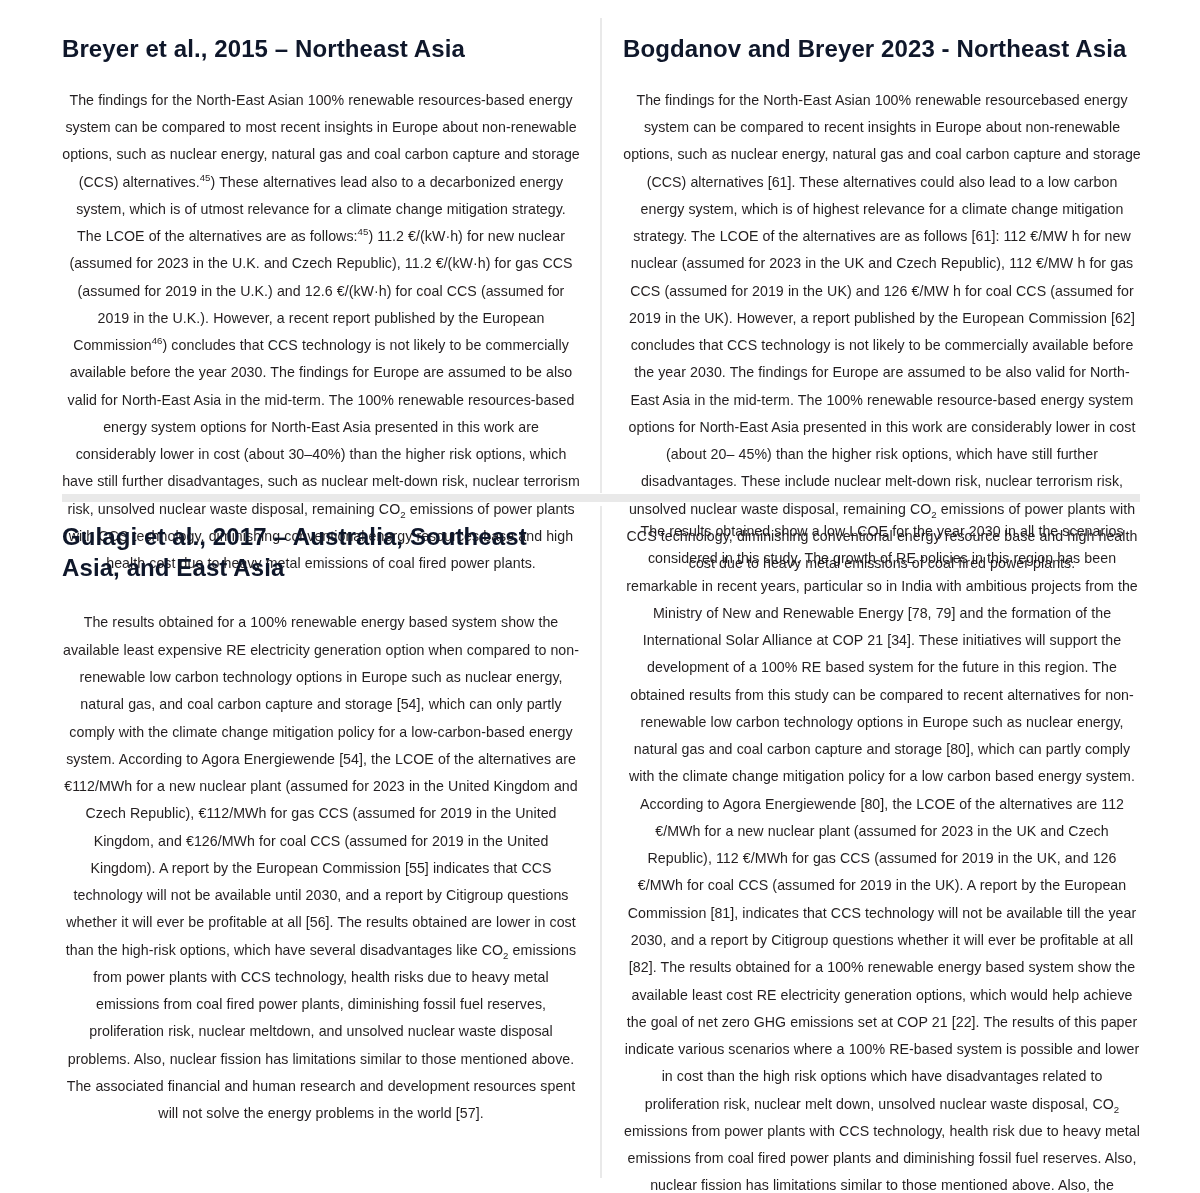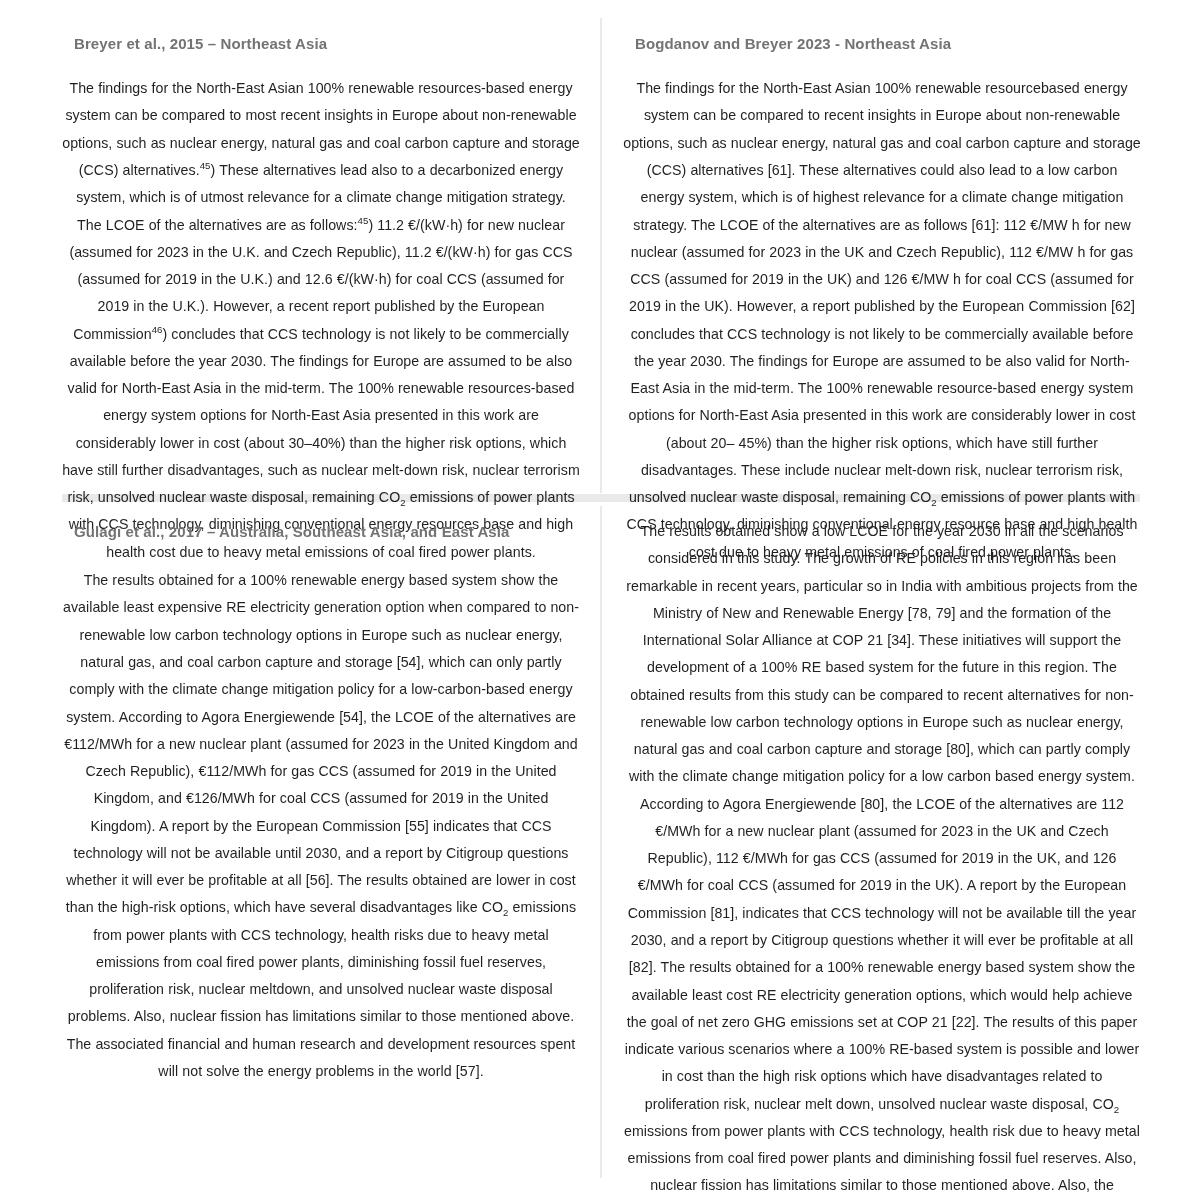--- a/index.html
+++ b/index.html
@@ -49,25 +49,25 @@
   .panel {
     position: absolute;
     box-sizing: border-box;
   }
   .panel-tl { left: 62px;  top: 34px;  width: 518px; }
   .panel-tr { left: 623px; top: 34px;  width: 518px; }
   .panel-bl { left: 62px;  top: 522px; width: 518px; }
   .panel-br { left: 623px; top: 518px; width: 518px; }
 
   h2.heading {
-    margin: 0 0 22px 12px;
-    font-size: 15px;
+    margin: 0 0 22px 0;
+    font-size: 24px;
     line-height: 1.28;
     font-weight: bold;
-    color: #737373;
+    color: #0f172a;
     letter-spacing: 0.1px;
   }
   .panel-bl h2.heading { margin-bottom: 26px; }
 
   p.body-text {
     margin: 0;
     font-size: 14.2px;
     line-height: 1.92;
     color: #231f20;
     text-align: center;

